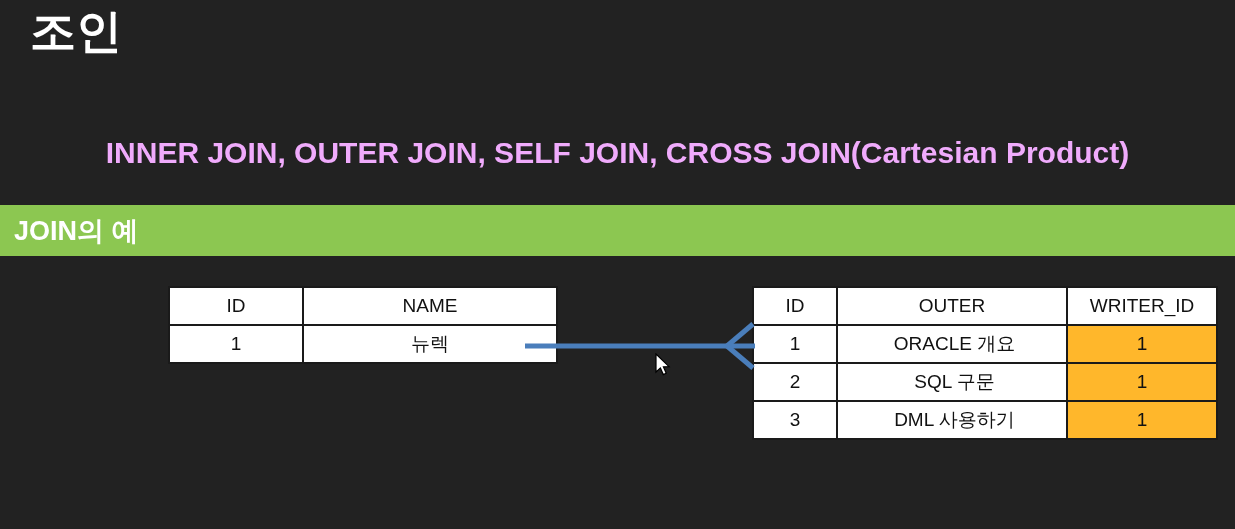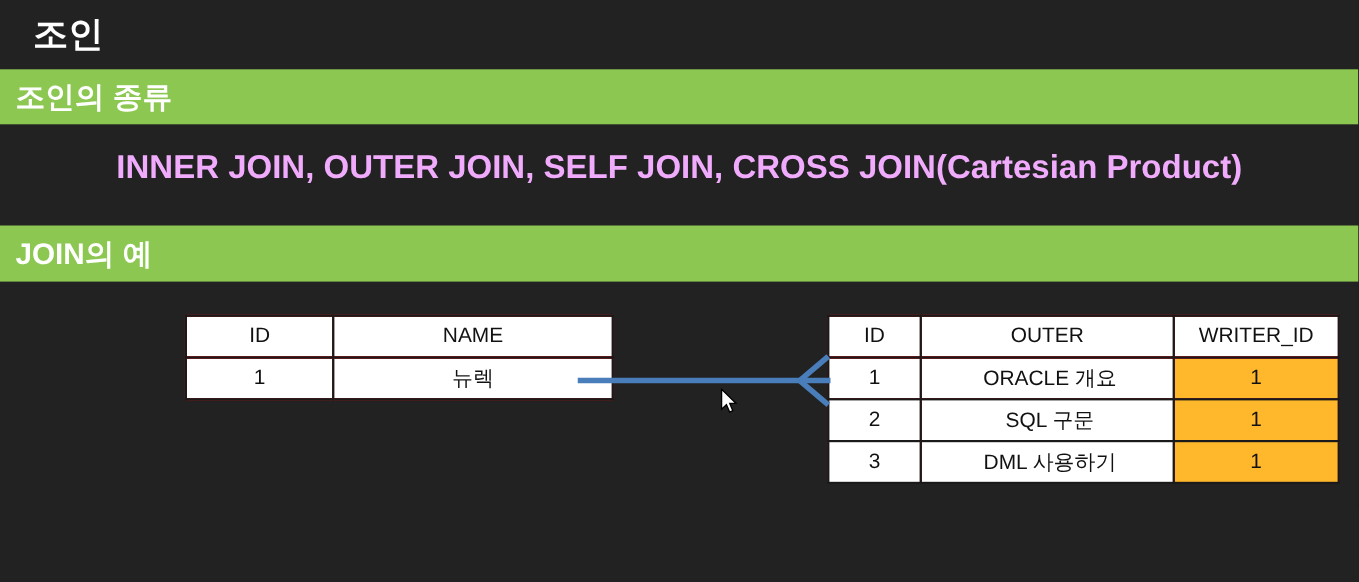--- a/index.html
+++ b/index.html
@@ -17,21 +17,21 @@
   }
 
   
   .slide-title {
     position: absolute;
     left: 30px;
     top: 2px;
     height: 58px;
     line-height: 58px;
     color: #ffffff;
-    font-size: 32px;
+    font-size: 46px;
     font-weight: bold;
     letter-spacing: 0px;
     white-space: nowrap;
   }
 
   
   .band {
     position: absolute;
     left: 0;
     width: 1235px;
@@ -60,21 +60,21 @@
     color: #f0abfc;
     font-size: 30px;
     font-weight: bold;
     white-space: nowrap;
   }
 
   
   .er-table {
     position: absolute;
     border-collapse: collapse;
-    background: #b91c1c;
+    background: #fde047;
     table-layout: fixed;
   }
   .er-table td {
     border: 2px solid #1a1a1a;
     background: #ffffff;
     color: #111111;
     font-size: 19px;
     height: 36px;
     padding: 0 6px;
     text-align: center;
@@ -120,23 +120,20 @@
     pointer-events: none;
   }
 </style>
 </head>
 <body>
 
 <div id="slide">
 
   <div class="slide-title">조인</div>
 
-  <div class="band" id="band-1">
-    <span class="band-label">조인의 종류</span>
-  </div>
 
   <div class="join-types-line">INNER JOIN, OUTER JOIN, SELF JOIN, CROSS JOIN(Cartesian Product)</div>
 
   <div class="band" id="band-2">
     <span class="band-label">JOIN의 예</span>
   </div>
 
   <table class="er-table" id="table-left">
     <tbody>
         <tr>

